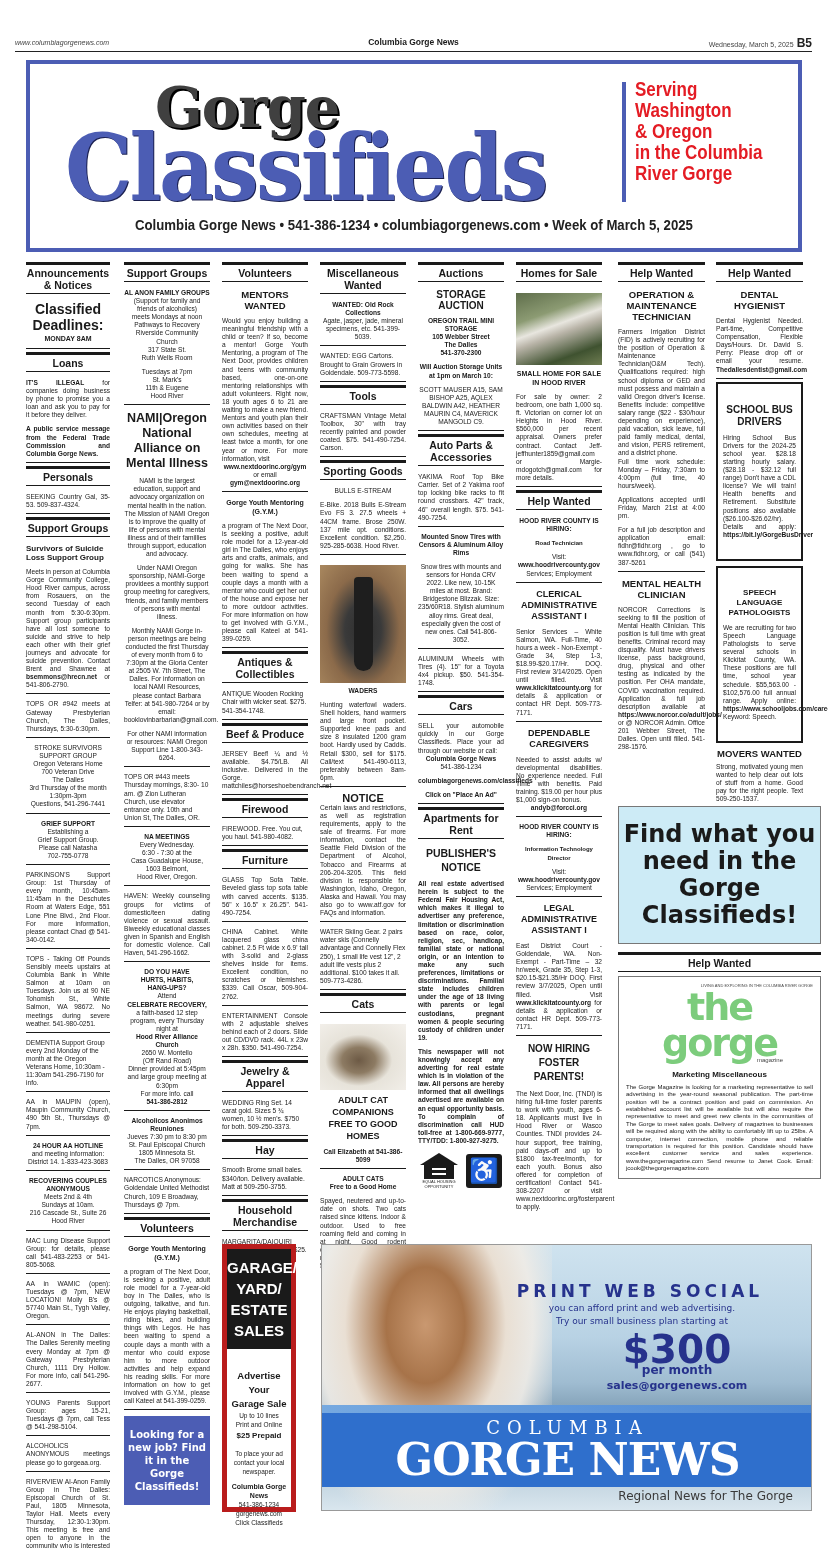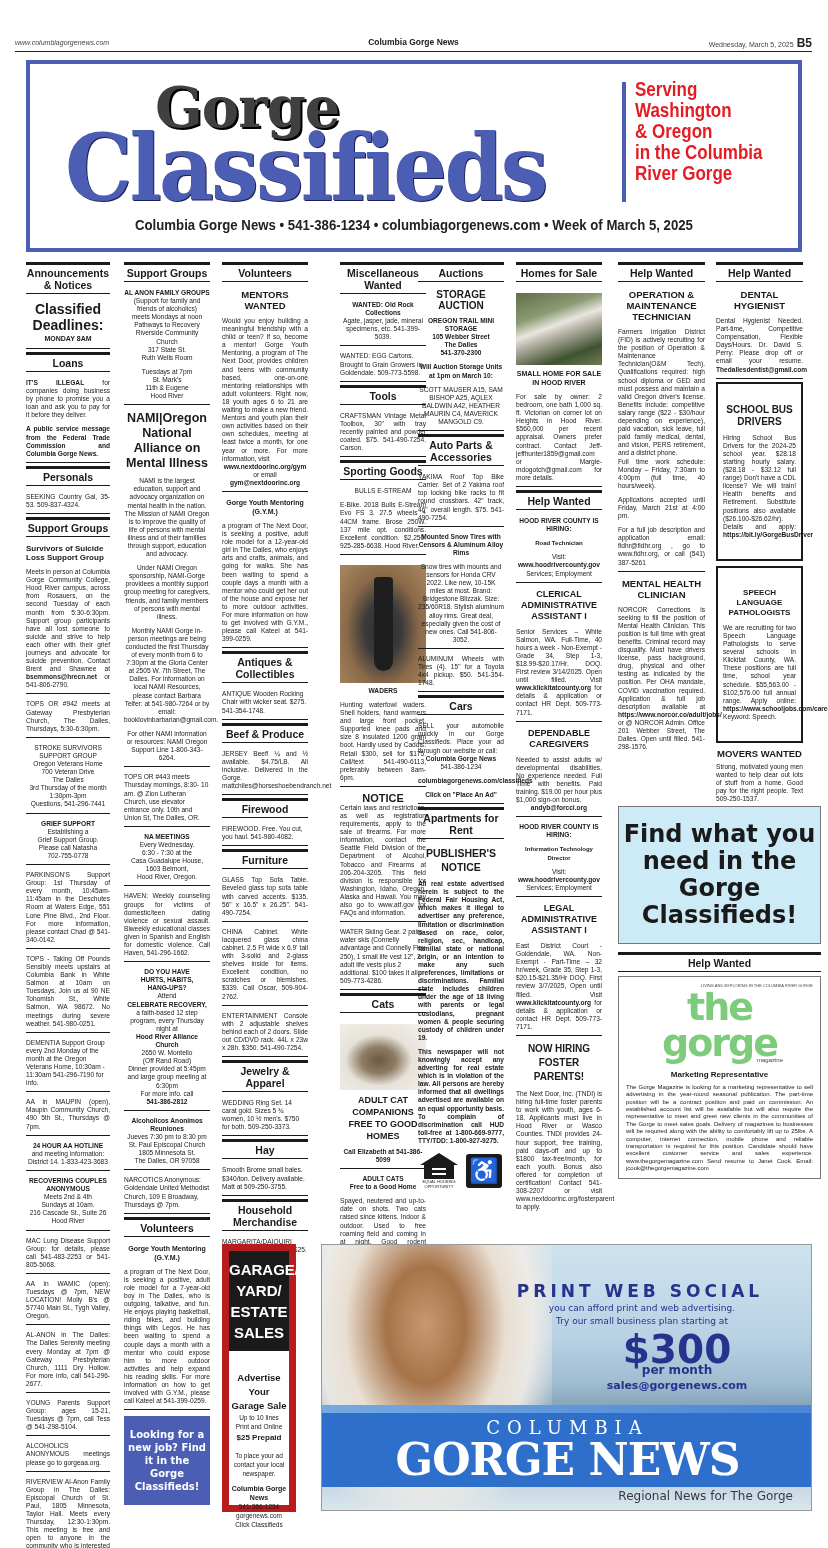--- a/index.html
+++ b/index.html
@@ -31,21 +31,21 @@
   .photo { background: linear-gradient(135deg, #6b7a5a, #9caf88 40%, #d8d6cc 60%, #5b6a48); height: 70px; margin: 4px 0; }
   .photo.house { background: linear-gradient(160deg, #5f6e4b 0%, #8c9b73 30%, #e8e6df 45%, #b9b4a8 55%, #3f5230 80%, #6f7d52 100%); height: 72px; }
   .photo.boot { height: 118px; background: radial-gradient(ellipse at 50% 55%, #2d2d2d 0%, #3a3a3a 30%, #8b6a4a 60%, #a9885f 100%); position: relative; }
   .photo.boot::after { content: ""; position: absolute; left: 40%; top: 10%; width: 22%; height: 80%; background: #1e1e1e; border-radius: 6px 6px 14px 14px; }
   .photo.cat { height: 66px; background: radial-gradient(ellipse at 45% 55%, #6d5a45 0%, #8d7b63 25%, #e7e3da 50%, #f4f1ec 100%); }
 
   .boxed { border: 2px solid #1a1a1a; padding: 20px 5px; margin-bottom: 5px; }
   .blue-ad { background: #4c5db4; color: #fff; font-family: "DejaVu Sans", sans-serif; font-weight: bold; text-align: center; font-size: 10px; line-height: 13px; padding: 12px 4px; margin-top: 6px; }
   .find-ad { background: #cdebf6; border: 1px solid #777; text-align: center; font-family: "DejaVu Sans", sans-serif; font-weight: bold; font-size: 24px; line-height: 27px; color: #1a1a1a; padding: 14px 4px; margin-top: 6px; }
 
-  .garage { position: absolute; left: 222px; top: 1244px; width: 74px; height: 268px; border: 7px solid #b91c1c; }
+  .garage { position: absolute; left: 222px; top: 1244px; width: 74px; height: 268px; border: 5px solid #b91c1c; }
   .garage .top { background: #1a1a1a; color: #fff; font-weight: bold; text-align: center; font-size: 15px; line-height: 21px; padding: 8px 0; transform: none; }
   .garage .bot { text-align: center; font-size: 6.5px; line-height: 9px; padding: 20px 2px; }
   .garage .bot .h { font-weight: bold; font-size: 9.5px; line-height: 14px; }
 
   .bigad { position: absolute; left: 321px; top: 1244px; width: 491px; height: 267px; overflow: hidden; background: linear-gradient(180deg, #cfe3ef 0%, #b8d2e4 35%, #9fbcd1 52%, #88a6bc 60%, #d9e6ee 100%); border: 1px solid #999; }
   .bigad .woman { position: absolute; left: 0; top: 0; width: 230px; height: 267px; background: radial-gradient(ellipse at 45% 30%, #c99870 0%, #a77349 22%, #e9dfd3 45%, rgba(240,236,230,0.9) 60%, rgba(200,215,225,0) 80%); }
   .bigad .pws { position: absolute; left: 148px; top: 36px; width: 340px; text-align: center; color: #26328c; font-weight: bold; font-size: 17px; letter-spacing: 4px; font-family: "DejaVu Sans", sans-serif; }
   .bigad .line1 { position: absolute; left: 160px; top: 58px; width: 320px; text-align: center; color: #26328c; font-size: 9px; font-family: "DejaVu Sans", sans-serif; }
   .bigad .line2 { position: absolute; left: 160px; top: 71px; width: 320px; text-align: center; color: #26328c; font-size: 9px; font-family: "DejaVu Sans", sans-serif; }
   .bigad .price { position: absolute; left: 250px; top: 82px; width: 210px; text-align: center; color: #26328c; font-weight: bold; font-size: 39px; font-family: "DejaVu Sans", sans-serif; }
@@ -244,21 +244,21 @@
   <div class="item just">CHINA Cabinet. White lacquered glass china cabinet. 2.5 Ft wide x 6.9' tall with 3-solid and 2-glass shelves inside for items. Excellent condition, no scratches or blemishes. $339. Call Oscar, 509-904-2762.</div>
   <div class="item just">ENTERTAINMENT Console with 2 adjustable shelves behind each of 2 doors. Slide out CD/DVD rack. 44L x 23w x 28h. $350. 541-490-7254.</div>
   <div class="sec-head">Jewelry &amp; Apparel</div>
   <div class="item">WEDDING Ring Set. 14 carat gold. Sizes 5 ¾ women, 10 ½ men's. $750 for both. 509-250-3373.</div>
   <div class="sec-head">Hay</div>
   <div class="item">Smooth Brome small bales. $340/ton. Delivery available. Matt at 509-250-3755.</div>
   <div class="sec-head">Household Merchandise</div>
   <div class="item">MARGARITA/DAIQUIRI Glasses. Like new. 6 for $25. 541-490-7254.</div>
 </div>
 
-<div class="col" style="left:340px; width:86px;">
+<div class="col" style="left:320px; width:86px;">
   <div class="sec-head">Miscellaneous Wanted</div>
   <div class="item center">
       <div class="b">WANTED: Old Rock Collections</div>
       <div>Agate, jasper, jade, mineral specimens, etc. 541-399-5039.</div>
     </div>
   <div class="item">WANTED: EGG Cartons. Brought to Grain Growers in Goldendale. 509-773-5598.</div>
   <div class="sec-head">Tools</div>
   <div class="item just">CRAFTSMAN Vintage Metal Toolbox, 30" with tray recently painted and powder coated. $75. 541-490-7254. Carson.</div>
   <div class="sec-head">Sporting Goods</div>
   <div class="item">
@@ -432,21 +432,21 @@
   <div class="just">Strong, motivated young men wanted to help clear out lots of stuff from a home. Good pay for the right people. Text 509-250-1537.</div>
 </div>
 
 <div style="position:absolute; left:618px; top:800px; width:203px; font-size:6px; line-height:7.4px;">
   <div class="find-ad">Find what you need in the Gorge Classifieds!</div>
   <div class="sec-head" style="margin-top:8px;">Help Wanted</div>
   <div class="gorge-mag">
     <div class="gorge-small">LIVING AND EXPLORING IN THE COLUMBIA RIVER GORGE</div>
     <div class="gorge-logo">the gorge</div>
     <div class="mini">magazine</div>
-    <div class="t-title" style="font-size:8px;margin:4px 0;">Marketing Representative</div>
+    <div class="t-title" style="font-size:8px;margin:4px 0;">Marketing Miscellaneous</div>
     <div class="just">The Gorge Magazine is looking for a marketing representative to sell advertising in the year-round seasonal publication. The part-time position will be a contract position and paid on commission. An established account list will be available but will also require the representative to meet and greet new clients in the communities of The Gorge to meet sales goals. Delivery of magazines to businesses will be required along with the ability to comfortably lift up to 25lbs. A computer, internet connection, mobile phone and reliable transportation is required for this position. Candidate should have excellent customer service and sales experience. www.thegorgemagazine.com Send resume to Janet Cook. Email: jcook@thegorgemagazine.com</div>
   </div>
 </div>
 
 <div class="garage">
   <div class="top">GARAGE/ YARD/ ESTATE SALES</div>
   <div class="bot">
     <div class="h">Advertise</div>
     <div class="h">Your</div>
     <div class="h">Garage Sale</div>

